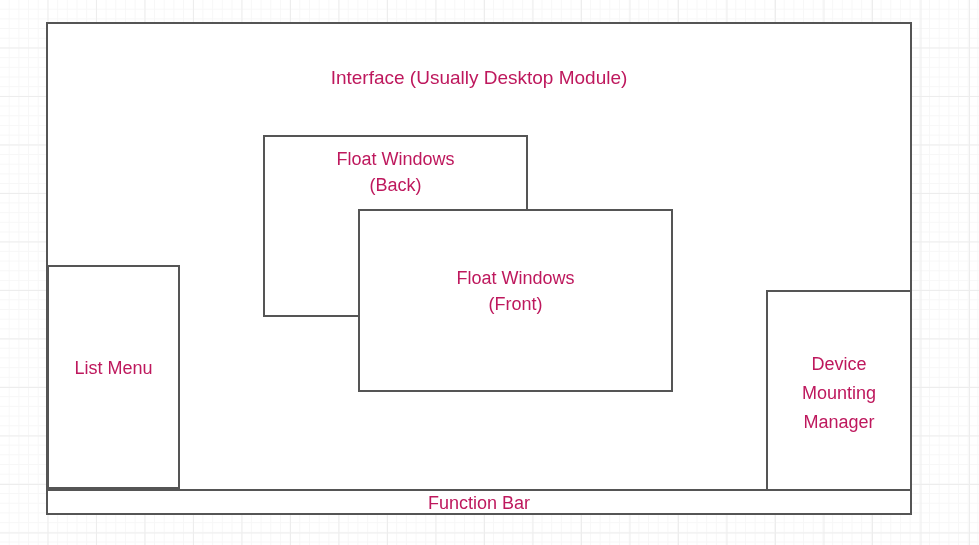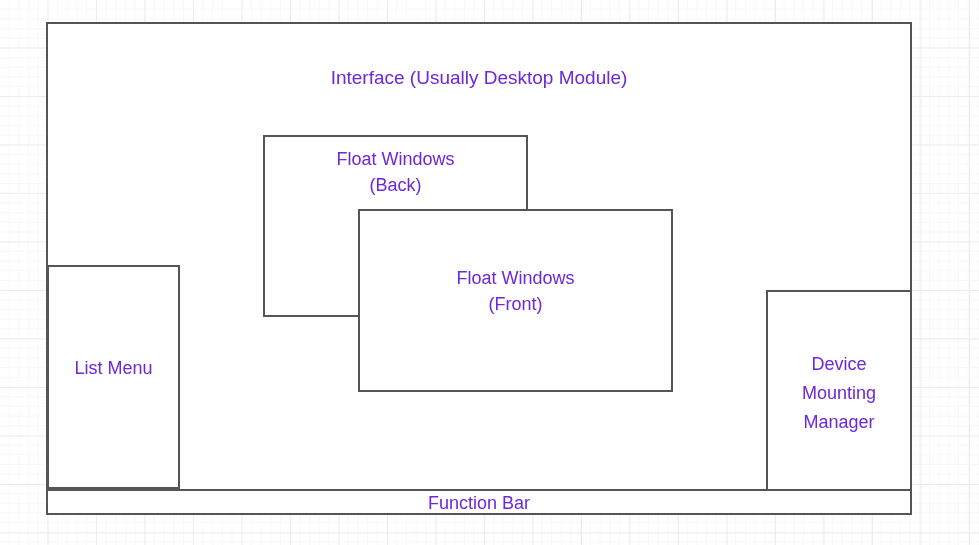--- a/index.html
+++ b/index.html
@@ -32,21 +32,21 @@
       9.7px 9.7px,
       9.7px 9.7px;
     background-position: -1px -1px, -1px -1px, -1px -1px, -1px -1px;
   }
 
   .node {
     position: absolute;
     box-sizing: border-box;
     border: 2px solid #555555;
     background-color: #ffffff;
-    color: #6d28d9;
+    color: #be185d;
     font-size: 18px;
     line-height: 22px;
     text-align: center;
     white-space: pre-line;
   }
 
   
 
   #interface-box {
     left: 46px;

